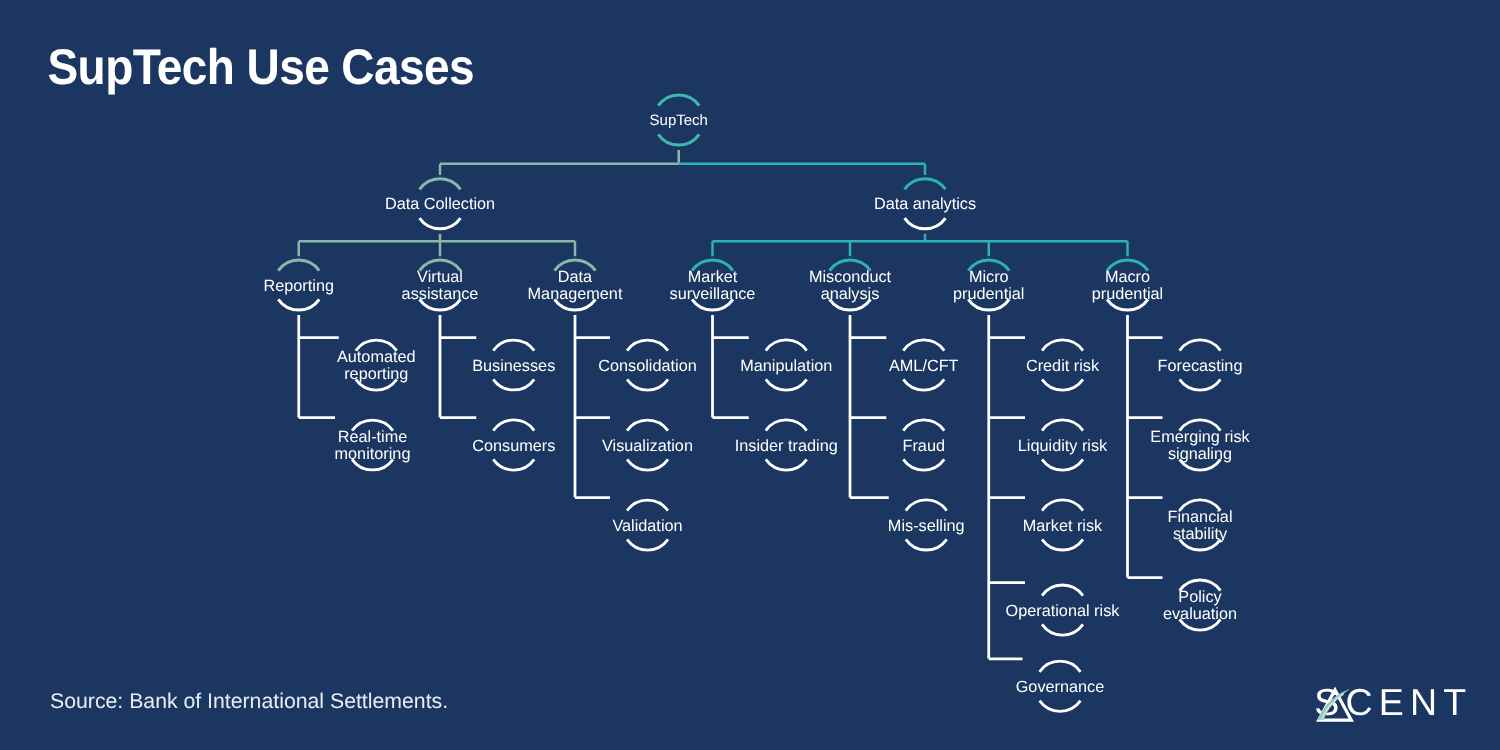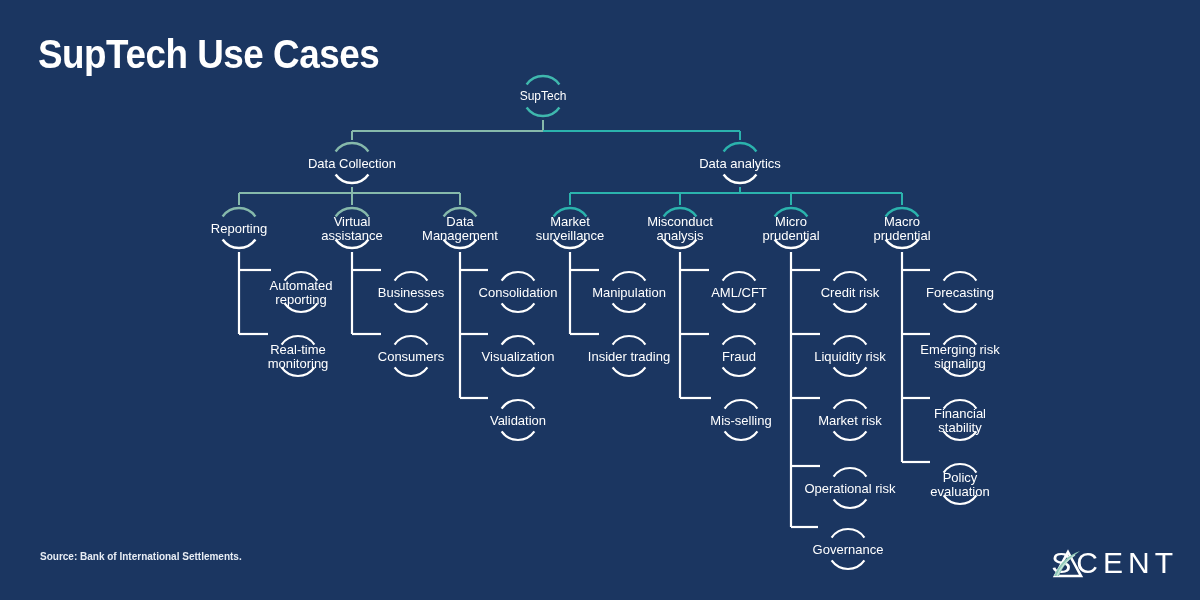--- a/index.html
+++ b/index.html
@@ -14,21 +14,21 @@
 
   #title{
     position:absolute;left:38px;top:32px;
     font-size:40px;font-weight:bold;color:#ffffff;
     letter-spacing:-0.5px;
     transform:scaleX(0.92);transform-origin:left center;
     white-space:nowrap;
   }
   #source{
     position:absolute;left:40px;top:551px;
-    font-size:10px;color:#e8edf4;white-space:nowrap;font-weight:bold;
+    font-size:17px;color:#e8edf4;white-space:nowrap;
   }
   #logo{
     position:absolute;right:22px;top:548px;
     display:flex;align-items:center;gap:6px;
   }
   #logo .wordmark{
     font-size:30px;font-weight:normal;color:#ffffff;
     letter-spacing:5px;line-height:1;
   }
   svg{position:absolute;left:0;top:0;}

